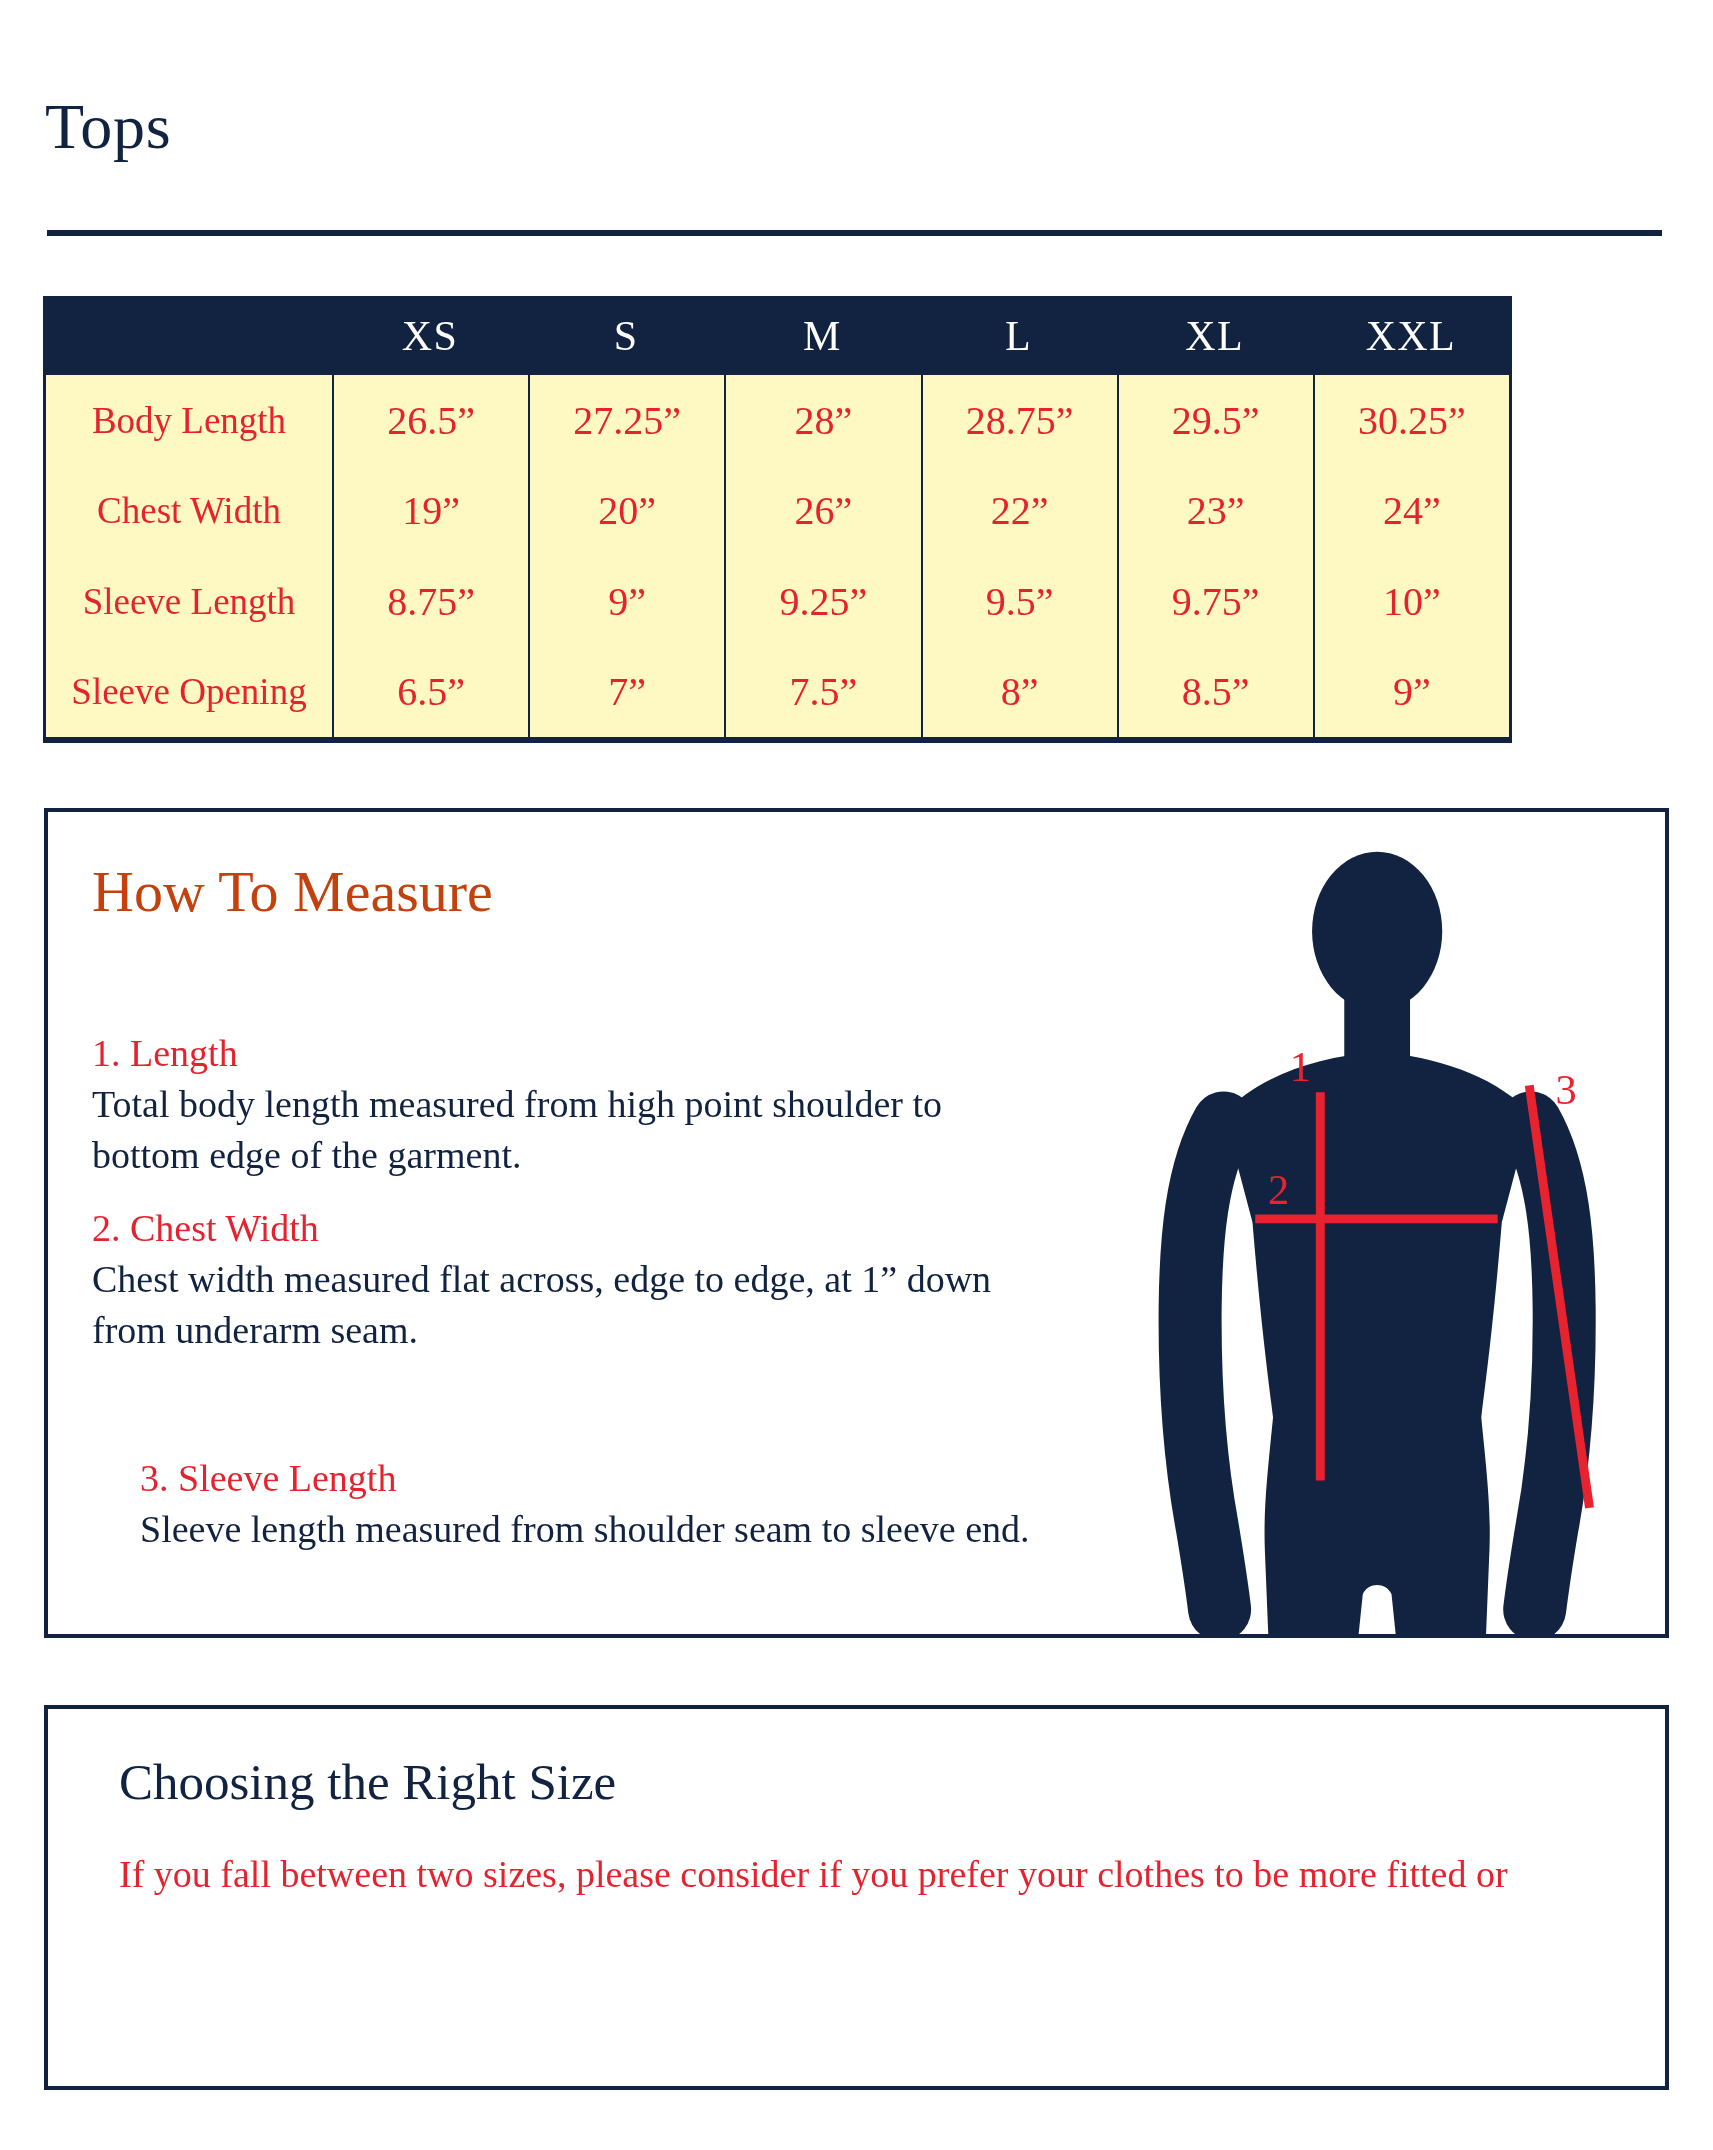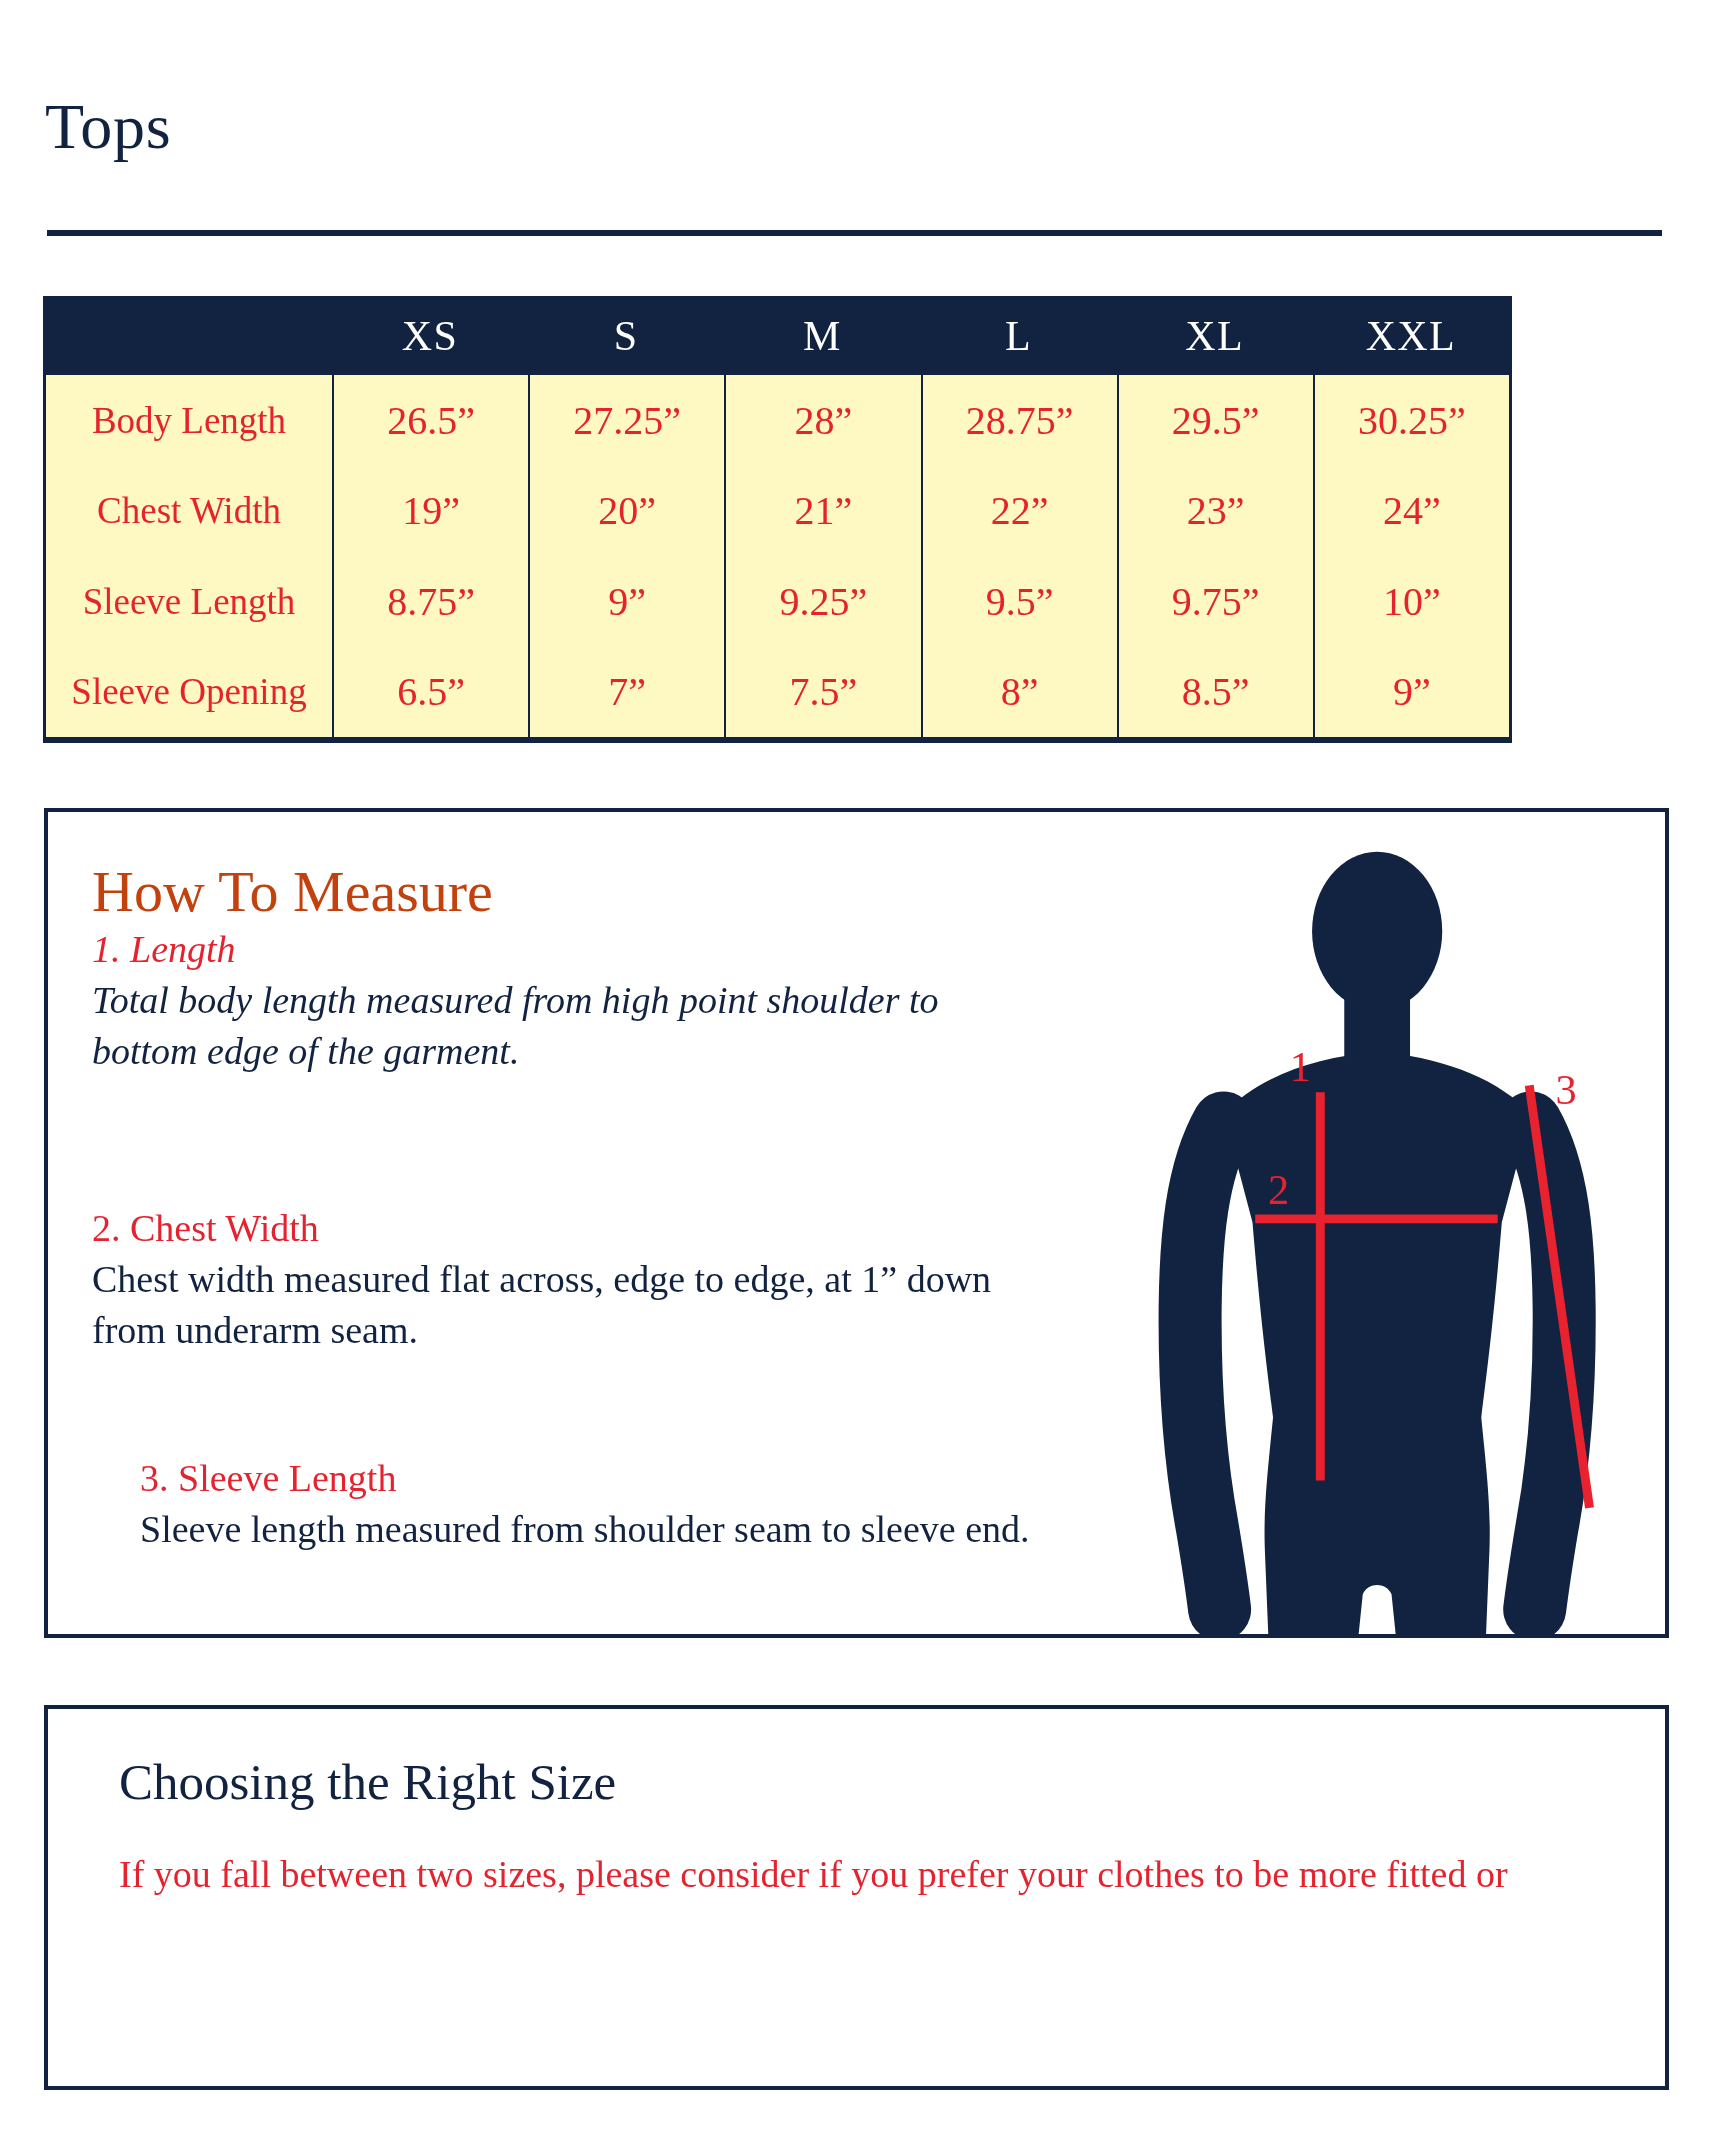--- a/index.html
+++ b/index.html
@@ -36,21 +36,21 @@
   .cell.bord{border-left:2.7px solid #112340;}
   
   #howto-box{
     left:44px;top:808px;width:1625px;height:830px;
     border:4.1px solid #112340;box-sizing:border-box;background:#ffffff;
   }
   #howto-title{left:92px;top:860px;font-size:58px;line-height:1.1;color:#c2410c;}
   .measure-item{left:92px;font-size:38px;line-height:51px;width:973px;}
   .measure-item .mi-head{color:#E4232F;}
   .measure-item .mi-line{color:#112340;}
-  #measure-item-1{top:924px;font-style:italic;}
+  #measure-item-1{top:1028px;}
   #measure-item-2{top:1203px;}
   #measure-item-3{top:1453px;margin-left:48px;}
   
   #figure-wrap{left:1151px;top:849px;width:466px;height:785px;}
   
   #choosing-box{
     left:44px;top:1705px;width:1625px;height:385px;
     border:4.1px solid #112340;box-sizing:border-box;background:#ffffff;
   }
   #choosing-title{left:119px;top:1754px;font-size:51px;line-height:1.1;color:#112340;}
@@ -75,21 +75,21 @@
   <div class="cell bord">26.5”</div>
   <div class="cell bord">27.25”</div>
   <div class="cell bord">28”</div>
   <div class="cell bord">28.75”</div>
   <div class="cell bord">29.5”</div>
   <div class="cell bord">30.25”</div>
 
   <div class="cell rowlabel">Chest Width</div>
   <div class="cell bord">19”</div>
   <div class="cell bord">20”</div>
-  <div class="cell bord">21”</div>
+  <div class="cell bord">26”</div>
   <div class="cell bord">22”</div>
   <div class="cell bord">23”</div>
   <div class="cell bord">24”</div>
 
   <div class="cell rowlabel">Sleeve Length</div>
   <div class="cell bord">8.75”</div>
   <div class="cell bord">9”</div>
   <div class="cell bord">9.25”</div>
   <div class="cell bord">9.5”</div>
   <div class="cell bord">9.75”</div>

